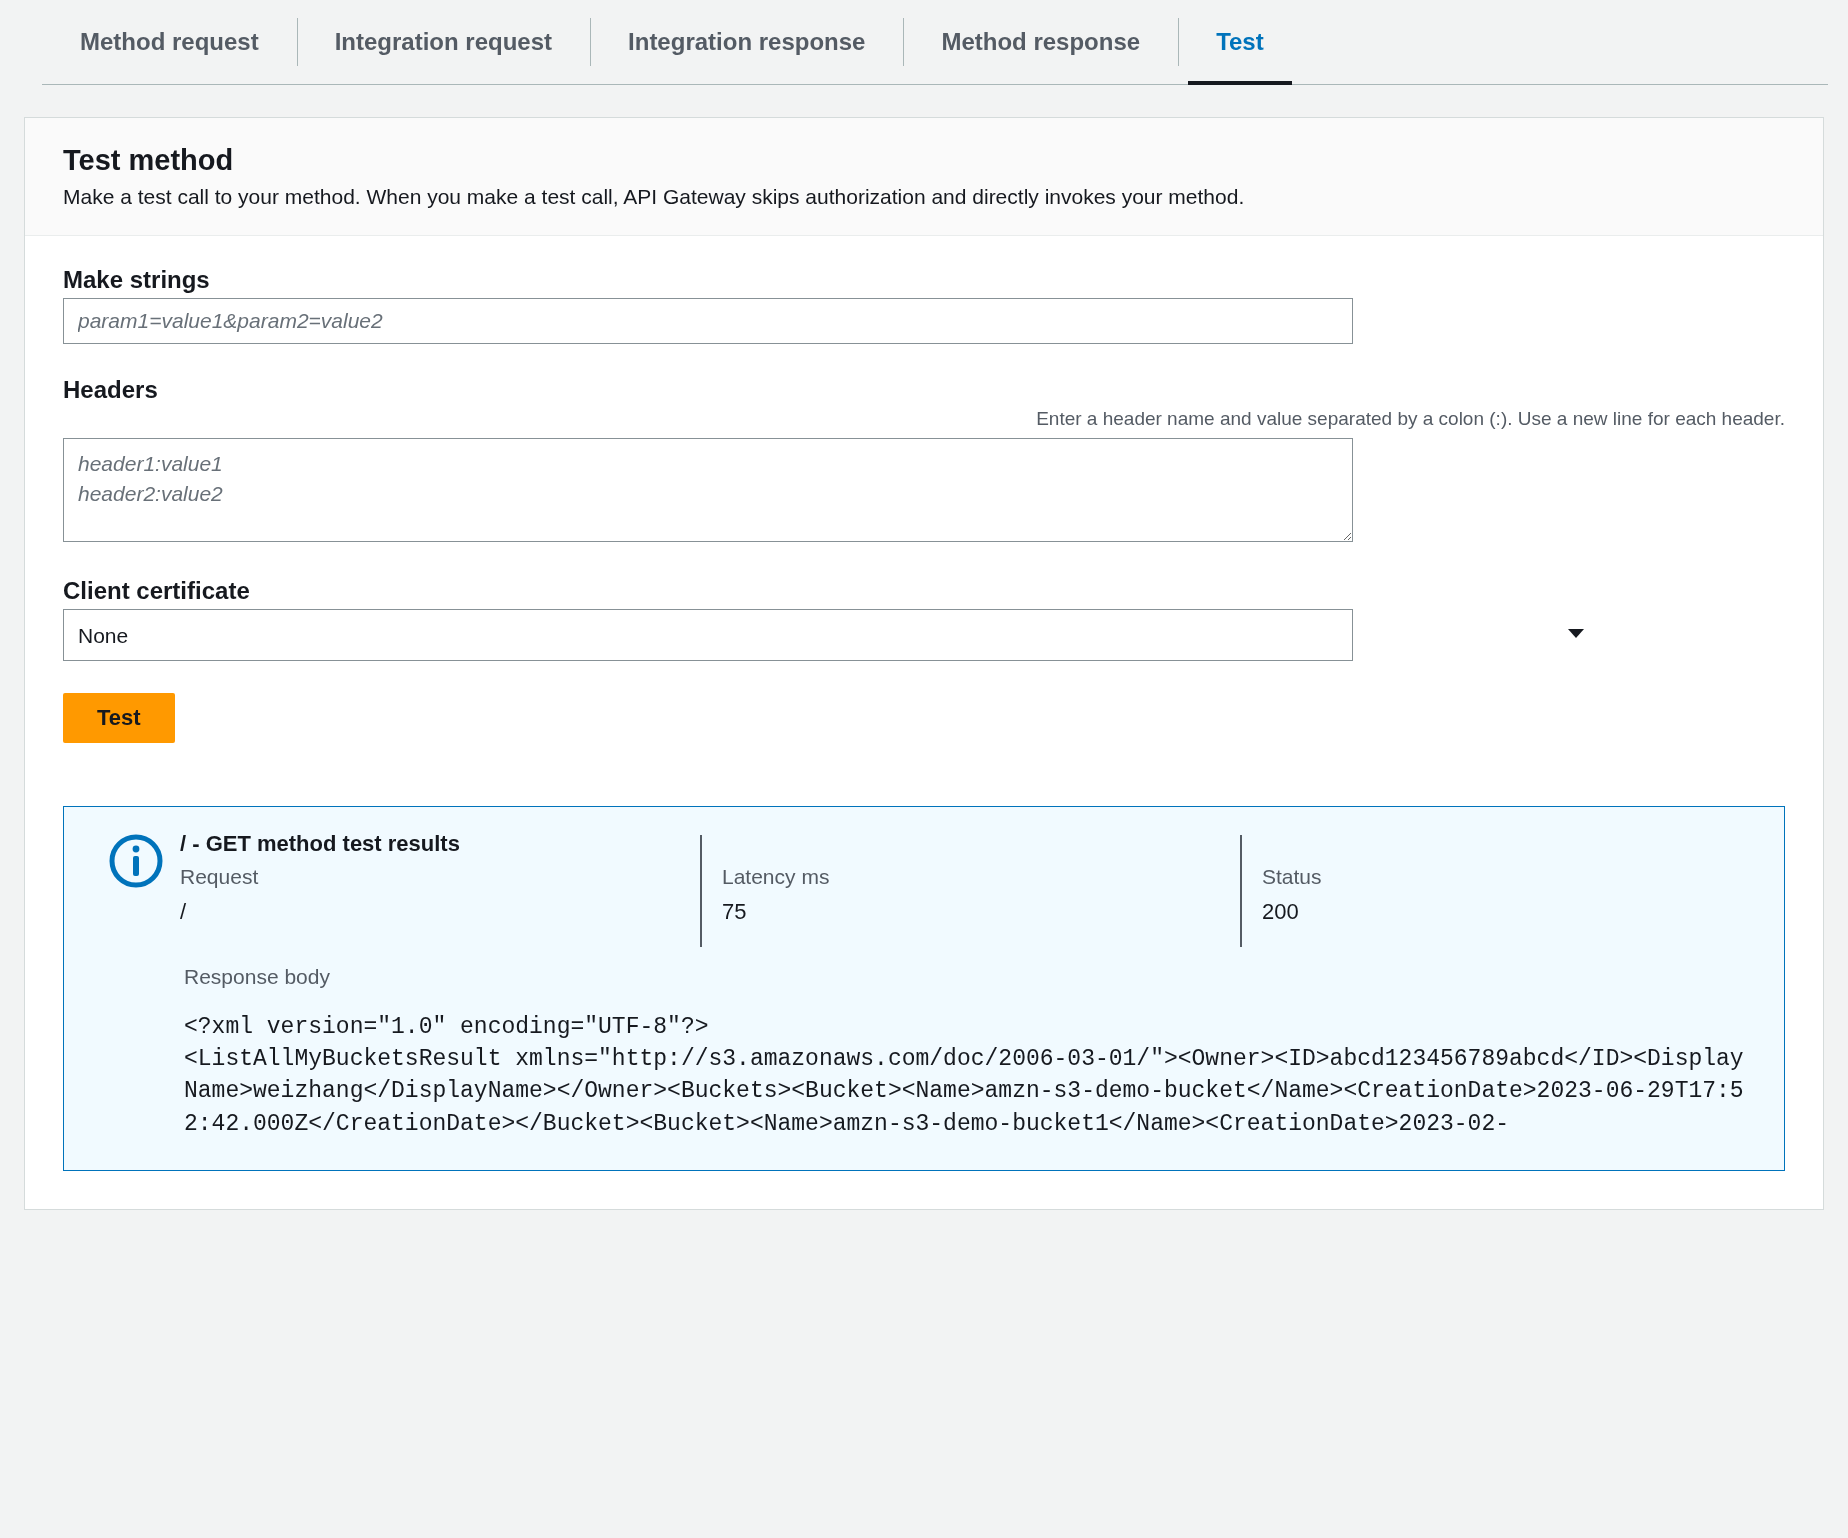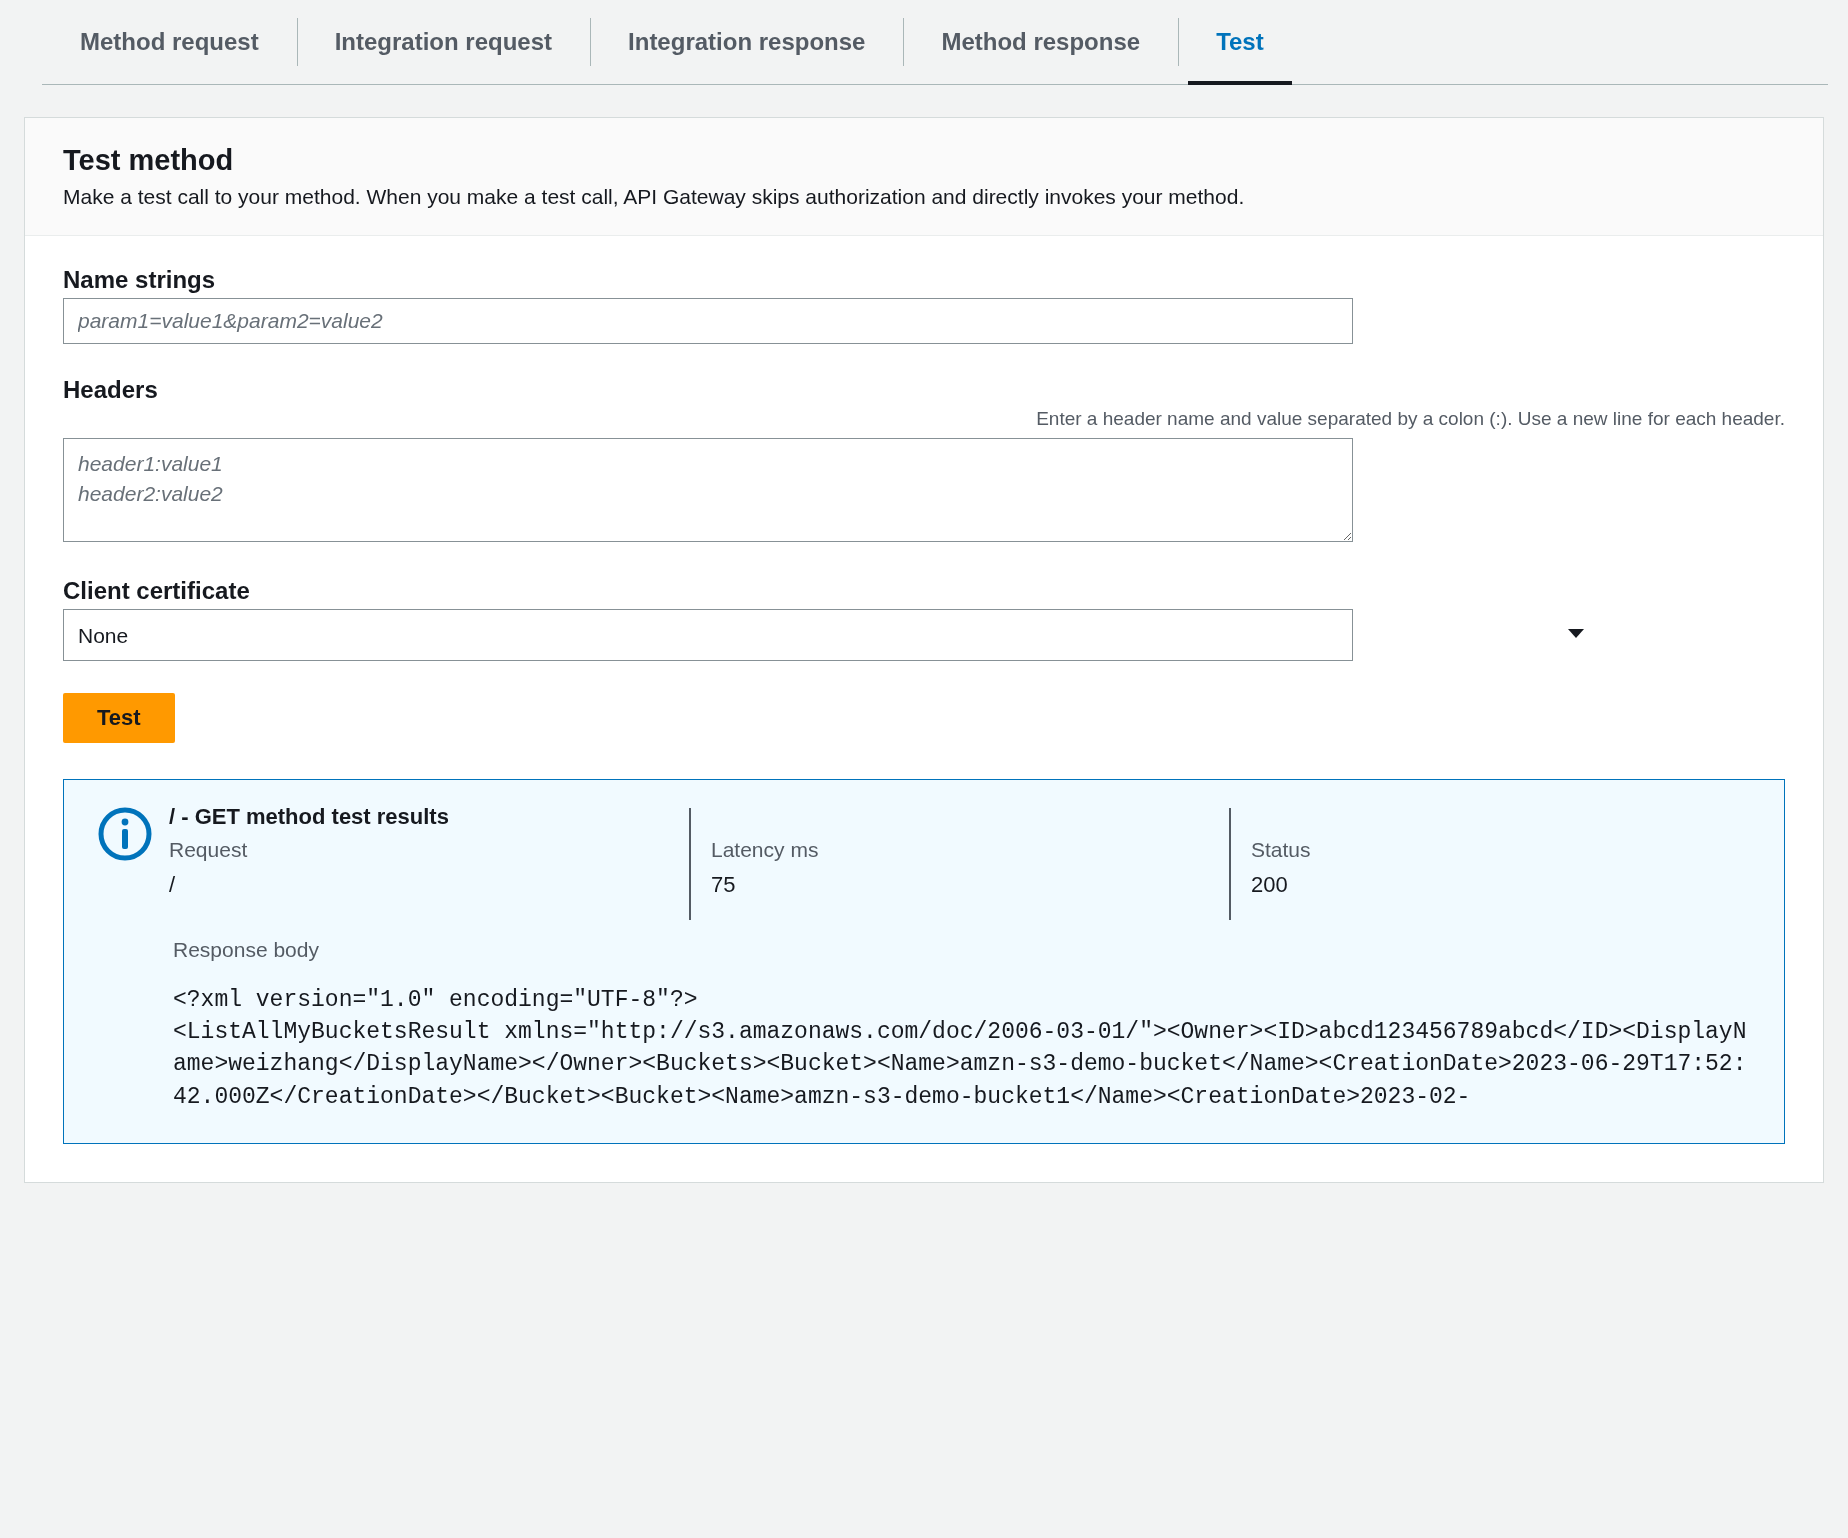--- a/index.html
+++ b/index.html
@@ -134,24 +134,24 @@
     color: #16191f;
     border: none;
     border-radius: 2px;
     font-size: 22px;
     font-weight: 700;
     padding: 12px 34px;
     cursor: pointer;
   }
 
   .result-box {
-    margin-top: 36px;
+    margin-top: 63px;
     border: 1px solid #0073bb;
     background: #f1faff;
-    padding: 24px 28px 30px 33px;
+    padding: 24px 28px 30px 44px;
   }
   .result-head {
     display: flex;
     align-items: flex-start;
     gap: 16px;
   }
   .info-icon-wrap {
     flex: 0 0 auto;
     margin-top: 2px;
   }
@@ -223,21 +223,21 @@
 
   <div class="panel">
     <div class="panel-header">
       <h2>Test method</h2>
       <p>Make a test call to your method. When you make a test call, API Gateway skips authorization and directly invokes your method.</p>
     </div>
 
     <div class="panel-body">
 
       <div class="field">
-        <div class="field-label">Name strings</div>
+        <div class="field-label">Make strings</div>
         <input type="text" class="text-input" placeholder="param1=value1&amp;param2=value2" style="">
       </div>
 
       <div class="field">
         <div class="field-label">Headers</div>
         <div class="field-help">Enter a header name and value separated by a colon (:). Use a new line for each header.</div>
         <textarea class="textarea" placeholder="header1:value1
 header2:value2" style=""></textarea>
       </div>
 

